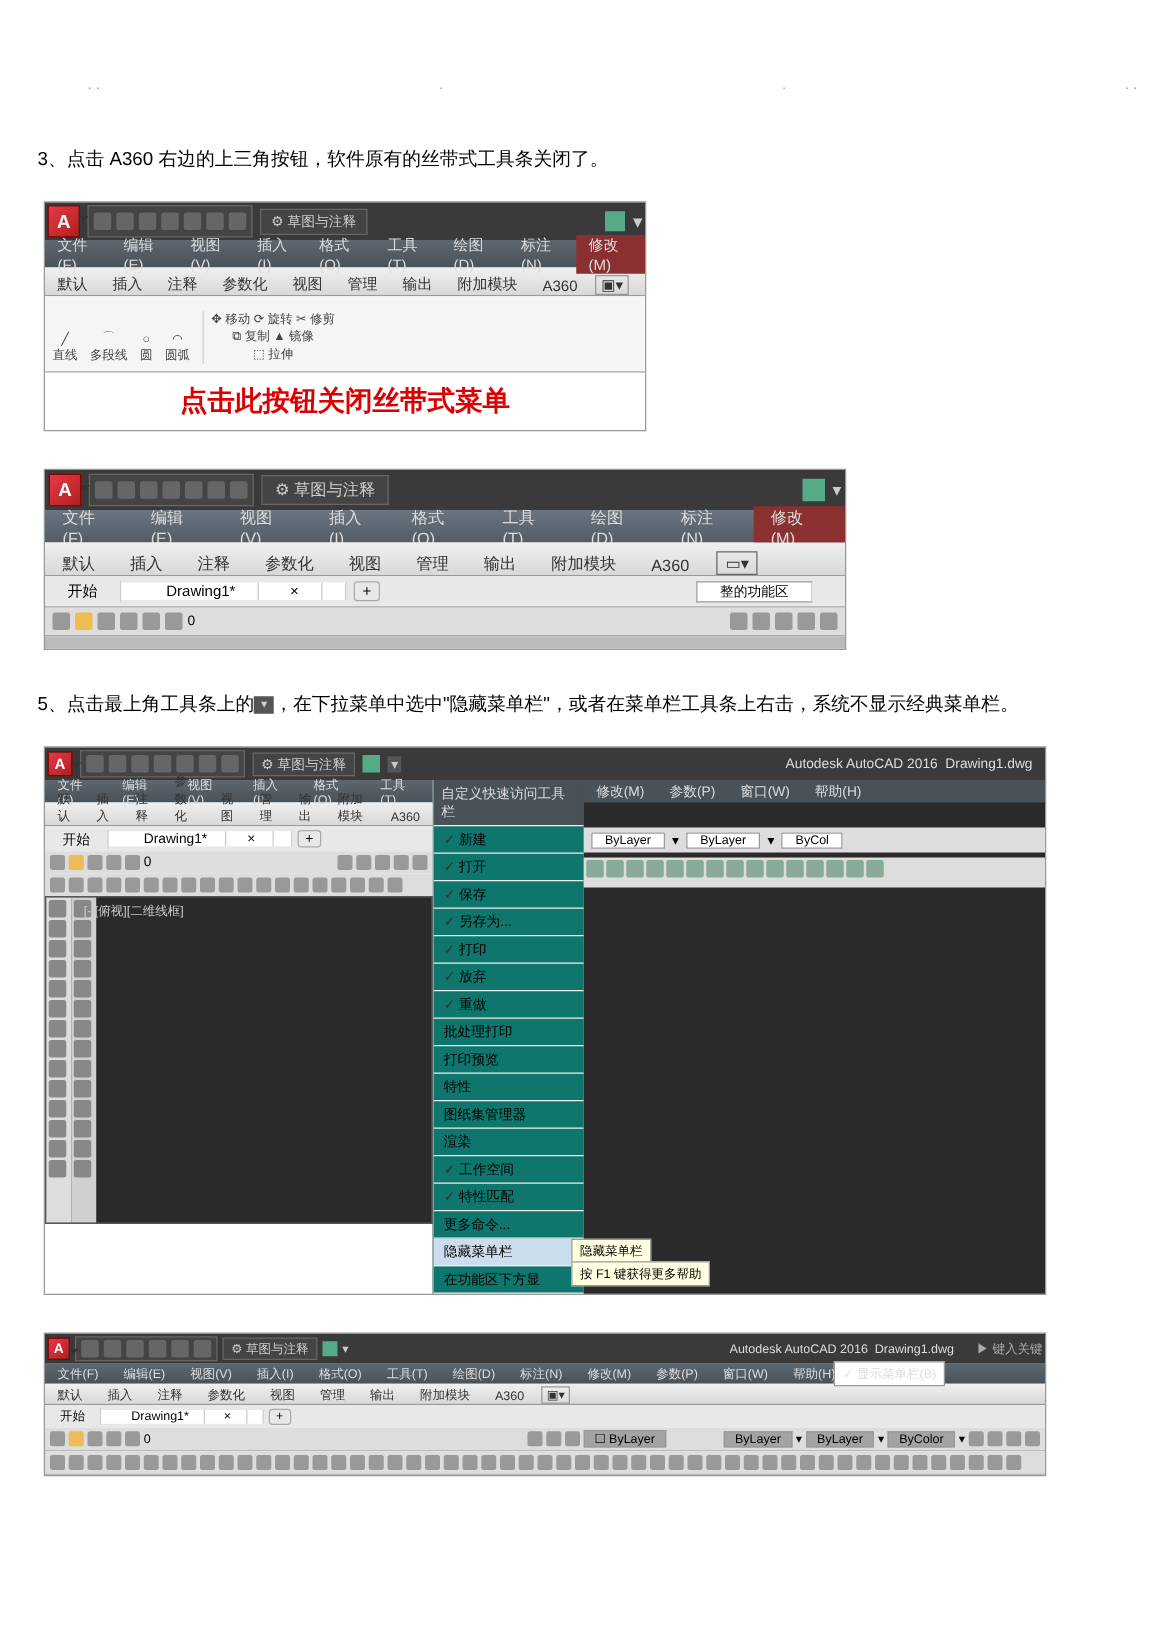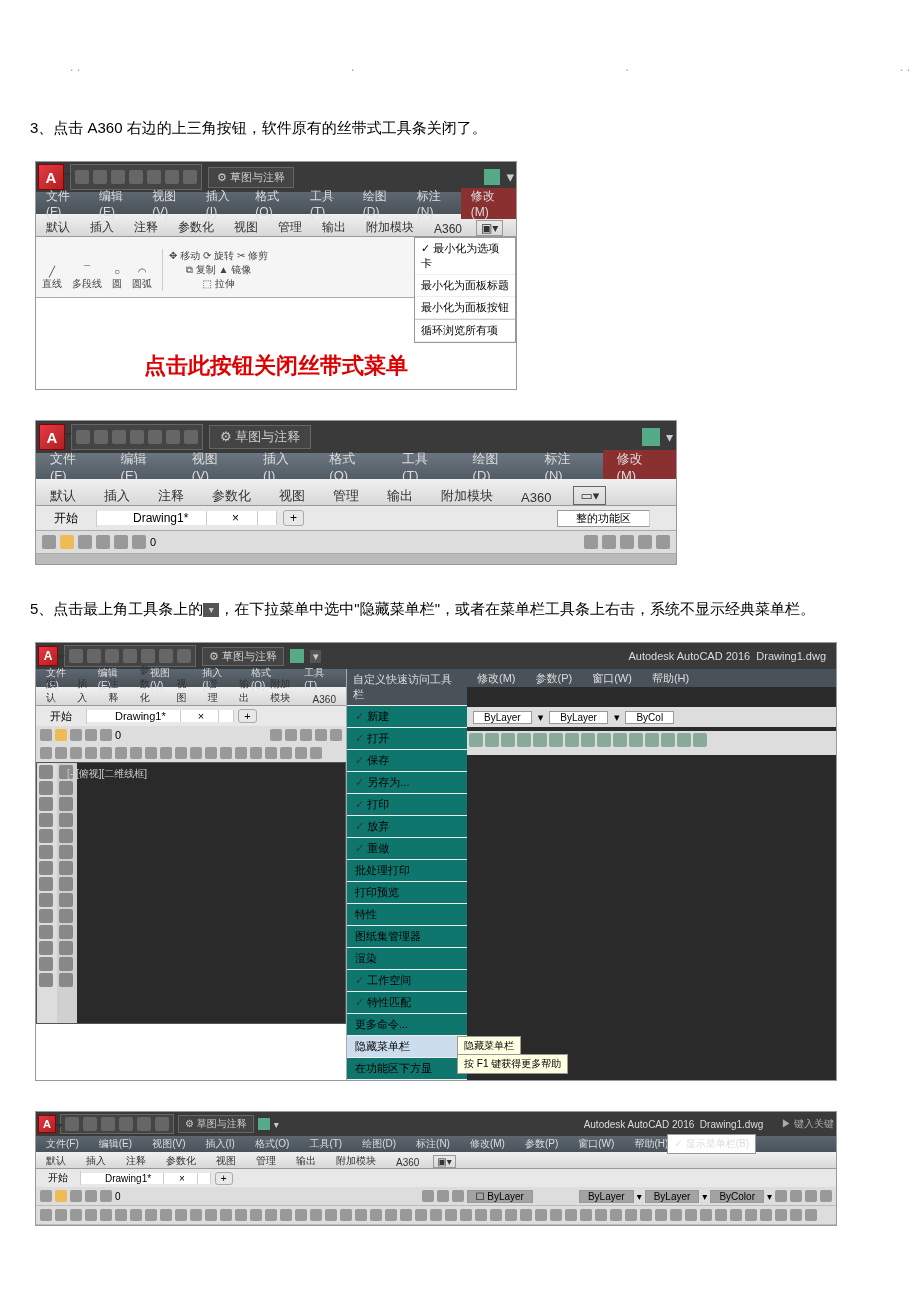--- a/index.html
+++ b/index.html
@@ -147,26 +147,20 @@
           <div>⌒<br><span>多段线</span></div>
           <div>○<br><span>圆</span></div>
           <div>◠<br><span>圆弧</span></div>
           <div style="border-left:1px solid #ccc;padding-left:6px;font-size:10px;line-height:1.4">
             ✥ <span>移动</span> ⟳ <span>旋转</span> ✂ <span>修剪</span><br>
             ⧉ <span>复制</span> ▲ <span>镜像</span><br>
             ⬚ <span>拉伸</span>
           </div>
         </div>
       </div>
-      <div class="menu">
-        <div>✓ <span>最小化为选项卡</span></div>
-        <div><span>最小化为面板标题</span></div>
-        <div><span>最小化为面板按钮</span></div>
-        <div style="border-top:1px solid #ccc"><span>循环浏览所有项</span></div>
-      </div>
     </div>
     <div class="callout">
       <span class="redtext">点击此按钮关闭丝带式菜单</span>
     </div>
   </div>
 
 
   <div class="fig2" style="position:relative">
     <div class="top">
       <span class="alogo">A</span>

